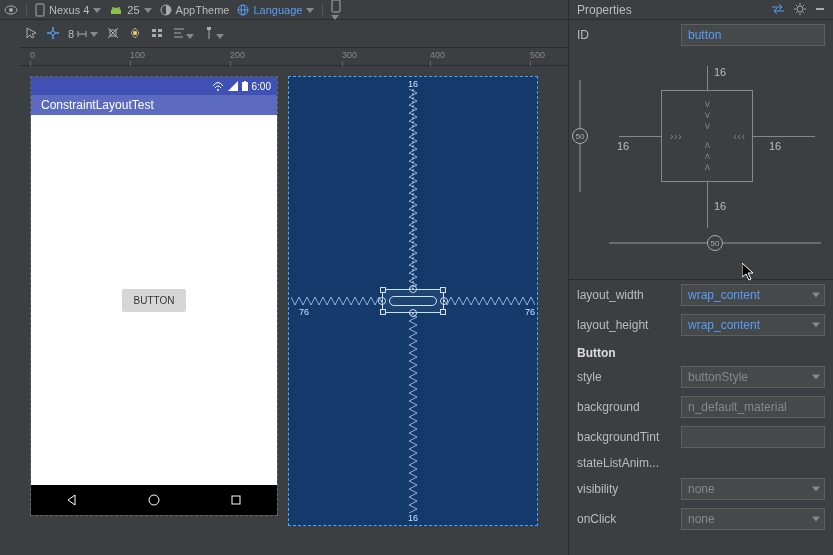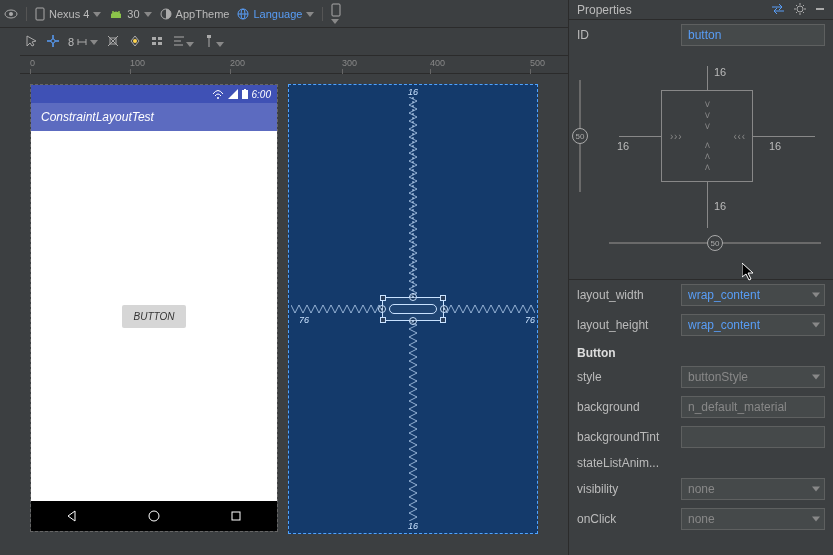--- a/index.html
+++ b/index.html
@@ -1,32 +1,32 @@
 <!DOCTYPE html>
 <html><head>
 <meta charset="utf-8">
 <style>
 * { margin: 0; padding: 0; box-sizing: border-box; font-family: -apple-system, "Segoe UI", Arial, sans-serif; }
 body { background: #3c3f41; color: #bbbbbb; font-size: 11px; width: 833px; height: 555px; overflow: hidden; position: relative; }
-.topbar { height: 28px; background: #3c3f41; display: flex; align-items: center; padding: 0 4px; gap: 8px; border-bottom: 1px solid #2b2b2b; }
+.topbar { height: 20px; background: #3c3f41; display: flex; align-items: center; padding: 0 4px; gap: 8px; border-bottom: 1px solid #2b2b2b; }
 .topbar .device { display: flex; align-items: center; gap: 4px; }
 .topbar .sep { width: 1px; height: 14px; background: #555; }
 .topbar svg, .toolbar svg { display: block; }
 .below-top { display: flex; }
 .left-gutter { width: 20px; background: #3c3f41; }
 .toolbar-row { display: flex; justify-content: space-between; align-items: center; height: 28px; background: #3c3f41; padding: 0 6px; border-bottom: 1px solid #2b2b2b; }
 .toolbar-left, .toolbar-right { display: flex; align-items: center; gap: 8px; }
 .ruler { height: 18px; background: #3c3f41; position: relative; border-bottom: 1px solid #2b2b2b; }
 .ruler .tick { position: absolute; top: 2px; font-size: 9px; color: #888; }
 .ruler .tick::before { content: ""; position: absolute; left: 0; top: 11px; width: 1px; height: 5px; background: #666; }
-.canvas-area { position: relative; background: #3c3f41; height: 489px; width: 548px; font-style: italic; }
+.canvas-area { position: relative; background: #3c3f41; height: 489px; width: 548px; }
 .design-frame { position: absolute; left: 10px; top: 10px; width: 248px; border: 1px dashed #666; }
 .device-screen { background: #fff; }
 .statusbar { background: #3f51b5; height: 18px; display: flex; justify-content: flex-end; align-items: center; color: #fff; font-size: 10px; padding: 0 6px; gap: 4px; }
-.appbar { background: #5c6bc0; height: 28px; display: flex; align-items: center; color: #fff; font-size: 12px; padding: 0 10px; }
+.appbar { background: #5c6bc0; height: 20px; display: flex; align-items: center; color: #fff; font-size: 12px; padding: 0 10px; }
 .design-body { height: 370px; background: #fff; display: flex; align-items: center; justify-content: center; }
 .design-button { background: #d6d6d6; color: #333; font-size: 10px; padding: 6px 12px; border-radius: 2px; }
 .navbar { background: #000; height: 30px; display: flex; justify-content: space-around; align-items: center; color: #fff; }
 .blueprint { position: absolute; left: 268px; top: 10px; width: 250px; height: 450px; background: #143a6b; border: 1px dashed #4fa3ff; }
 .blueprint .bp-margin { position: absolute; color: #c9e2ff; font-size: 9px; }
 .zigzag { position: absolute; }
 .bp-button { position: absolute; left: 50%; top: 50%; transform: translate(-50%, -50%); width: 62px; height: 24px; border: 1px solid #c9e2ff; background: rgba(255,255,255,0.05); }
 .bp-button .inner { position: absolute; top: 6px; left: 6px; right: 6px; bottom: 6px; border: 1px solid #c9e2ff; border-radius: 6px; }
 .handle { position: absolute; width: 6px; height: 6px; background: #2b3e5a; border: 1px solid #c9e2ff; }
 .chandle { position: absolute; width: 8px; height: 8px; border: 1px solid #c9e2ff; border-radius: 50%; background: rgba(0,0,0,0.2); }
@@ -76,21 +76,21 @@
     <svg width="8" height="8">
         <polygon points="0,2 8,2 4,7" fill="#888"></polygon>
       </svg>
   </span>
   <span class="device">
     <svg width="14" height="10" viewBox="0 0 14 10">
         <circle cx="4" cy="3" r="1" fill="#8bc34a"></circle>
         <circle cx="10" cy="3" r="1" fill="#8bc34a"></circle>
         <path d="M2 5 Q7 0 12 5 L12 9 L2 9 Z" fill="#8bc34a"></path>
       </svg>
-    <span>30</span>
+    <span>25</span>
     <svg width="8" height="8">
         <polygon points="0,2 8,2 4,7" fill="#888"></polygon>
       </svg>
   </span>
   <span class="device">
     <svg width="12" height="12" viewBox="0 0 12 12">
         <circle cx="6" cy="6" r="5" fill="none" stroke="#aaa"></circle>
         <path d="M6 1 A5 5 0 0 1 6 11 Z" fill="#aaa"></path>
       </svg>
     <span>AppTheme</span>

